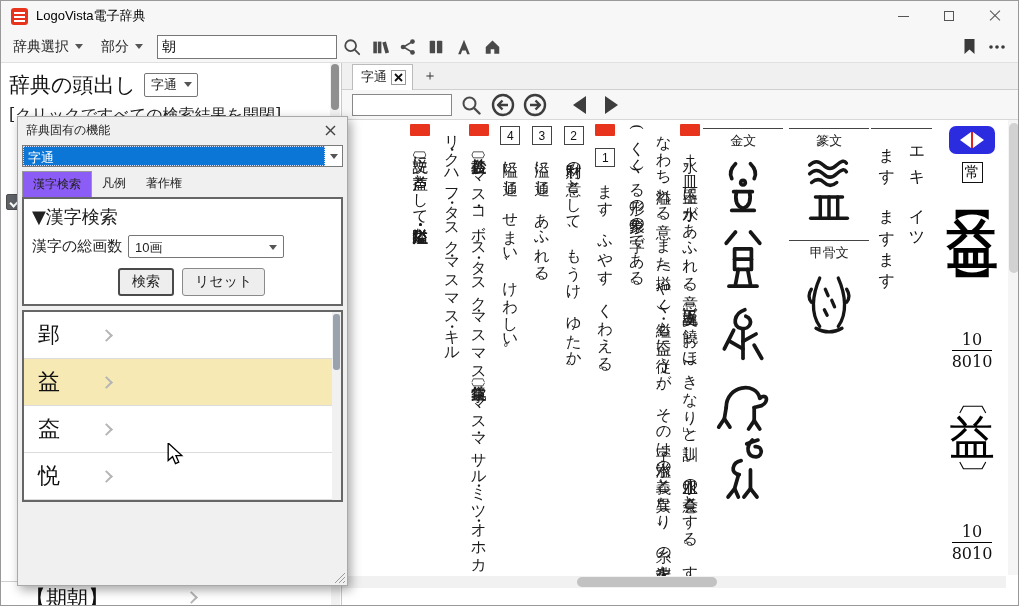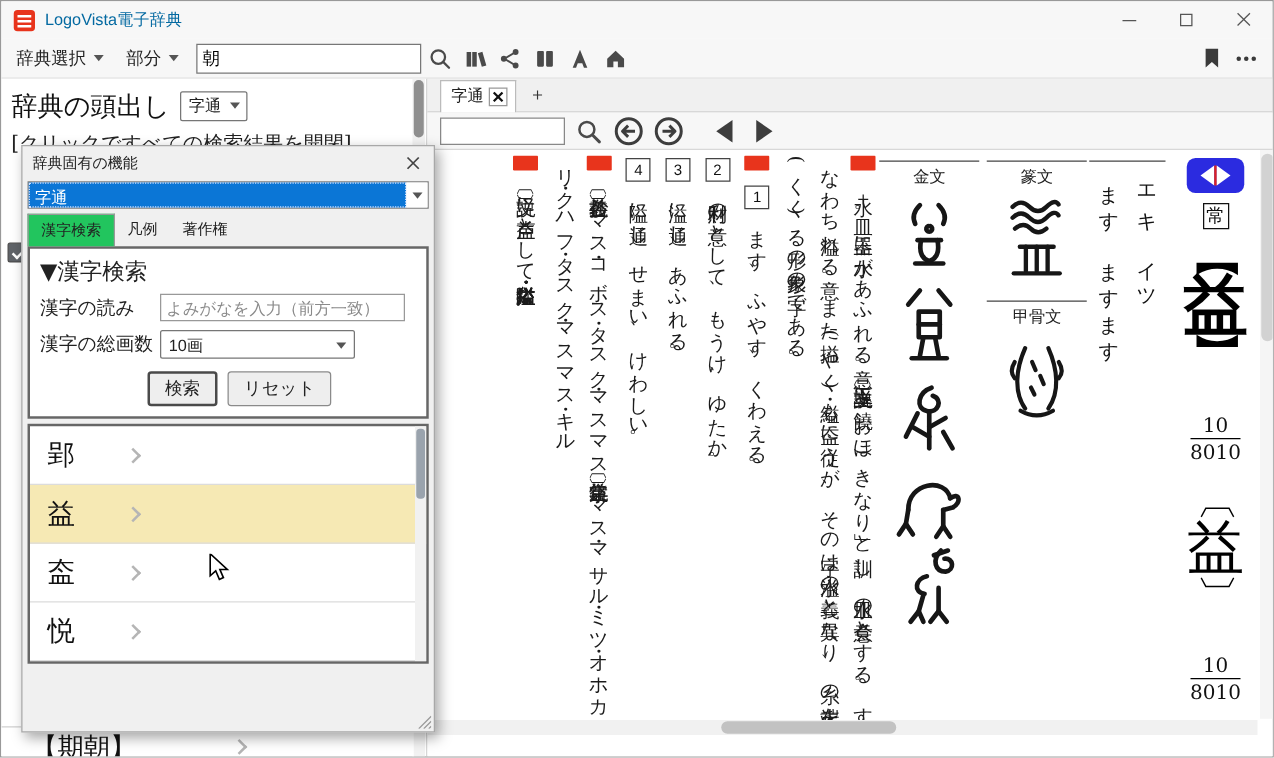--- a/index.html
+++ b/index.html
@@ -5,21 +5,21 @@
   * { margin:0; padding:0; box-sizing:border-box; }
   html,body { width:1019px; height:606px; overflow:hidden; }
   body { font-family:"Liberation Sans","DejaVu Sans",sans-serif; color:#222; background:#fff; position:relative; border:1px solid #999; }
   .serif { font-family:"DejaVu Serif","Liberation Serif",serif; }
 
   
   .titlebar { position:absolute; left:0; top:0; width:100%; height:30px; background:#f7f7f7; display:flex; align-items:center; }
   .app-logo { width:17px; height:17px; background:#e8341c; border-radius:3px; margin:0 8px 0 10px; position:relative; flex:none; }
   .app-logo i { position:absolute; left:3px; right:3px; height:2px; background:#fff; }
   .app-logo i:nth-child(1){top:4px;} .app-logo i:nth-child(2){top:8px;} .app-logo i:nth-child(3){top:12px;}
-  .app-title { font-size:13px; color:#0369a1; }
+  .app-title { font-size:13px; color:#000000; }
   .win-controls { margin-left:auto; display:flex; height:30px; }
   .win-btn { width:46px; height:30px; display:flex; align-items:center; justify-content:center; color:#555; }
   .ic-min { width:11px; height:1px; background:#555; }
   .ic-max { width:10px; height:10px; border:1px solid #555; }
   .ic-x { position:relative; width:12px; height:12px; }
   .ic-x::before,.ic-x::after { content:""; position:absolute; left:-1px; top:5px; width:14px; height:1px; background:#555; }
   .ic-x::before { transform:rotate(45deg);} .ic-x::after { transform:rotate(-45deg);}
 
   
   .toolbar { position:absolute; left:0; top:30px; width:100%; height:32px; background:#f7f7f7; border-bottom:1px solid #e0e0e0; display:flex; align-items:center; }
@@ -48,21 +48,21 @@
   
   .dialog { position:absolute; left:16px; top:115px; width:331px; height:470px; background:#f0f0f0; border:1px solid #a8a8a8; box-shadow:3px 4px 10px rgba(0,0,0,.35); z-index:50; }
   .dlg-title { height:26px; display:flex; align-items:center; padding:0 8px; }
   .dlg-title-text { font-size:12px; color:#222; }
   .dlg-close { margin-left:auto; width:18px; height:18px; display:flex; align-items:center; justify-content:center; }
   .combo { margin:2px 4px; height:22px; border:1px solid #7a7a7a; background:#fff; display:flex; }
   .combo-sel { flex:1; background:#0b76d6; color:#fff; font-size:13px; padding:2px 4px; border:1px dotted #cfe0ff; }
   .combo-arrow { width:17px; display:flex; align-items:center; justify-content:center; background:#fff; }
   .dlg-tabs { display:flex; margin:4px 4px 0 4px; font-size:12px; }
   .dlg-tab { padding:4px 10px; color:#222; }
-  .dlg-tab.active { background:#22c55e; border:1px solid #999; border-bottom:none; }
+  .dlg-tab.active { background:#8b5cf6; border:1px solid #999; border-bottom:none; }
   .form-box { margin:0 4px; border:2px solid #666; background:#fff; padding:6px 8px; }
   .fb-title { font-size:18px; color:#222; margin-bottom:6px; }
   .f-row { display:flex; align-items:center; margin-bottom:7px; }
   .f-label { width:96px; font-size:15px; color:#222; flex:none; }
   .f-input { width:196px; height:22px; border:1px solid #999; font-size:13px; padding:0 4px; font-family:inherit; }
   .f-input::placeholder { color:#8a8a8a; }
   .f-select { position:relative; width:156px; height:23px; border:1px solid #767676; background:#fff; font-size:13px; padding:3px 20px 0 6px; border-radius:2px; }
   .f-select .caret { position:absolute; right:6px; top:9px; }
   .btn-row { display:flex; gap:8px; padding-left:86px; margin:10px 0 2px 0; }
   .btn { font-size:14px; padding:3px 12px; background:#eee; border:1px solid #8a8a8a; border-radius:3px; color:#222; }
@@ -245,24 +245,20 @@
       </div>
   </div>
   <div class="dlg-tabs">
     <div class="dlg-tab active">漢字検索</div>
     <div class="dlg-tab">凡例</div>
     <div class="dlg-tab">著作権</div>
   </div>
   <div class="form-box">
     <div class="fb-title serif">▼漢字検索</div>
     <div class="f-row">
-      <div class="f-label serif">漢字の読み</div>
-      <input class="f-input" placeholder="よみがなを入力（前方一致）" style="">
-    </div>
-    <div class="f-row">
       <div class="f-label serif">漢字の総画数</div>
       <div class="f-select">
         <span>10画</span>
         <span class="caret"></span>
       </div>
     </div>
     <div class="btn-row">
       <button class="btn default">検索</button>
       <button class="btn">リセット</button>
     </div>

